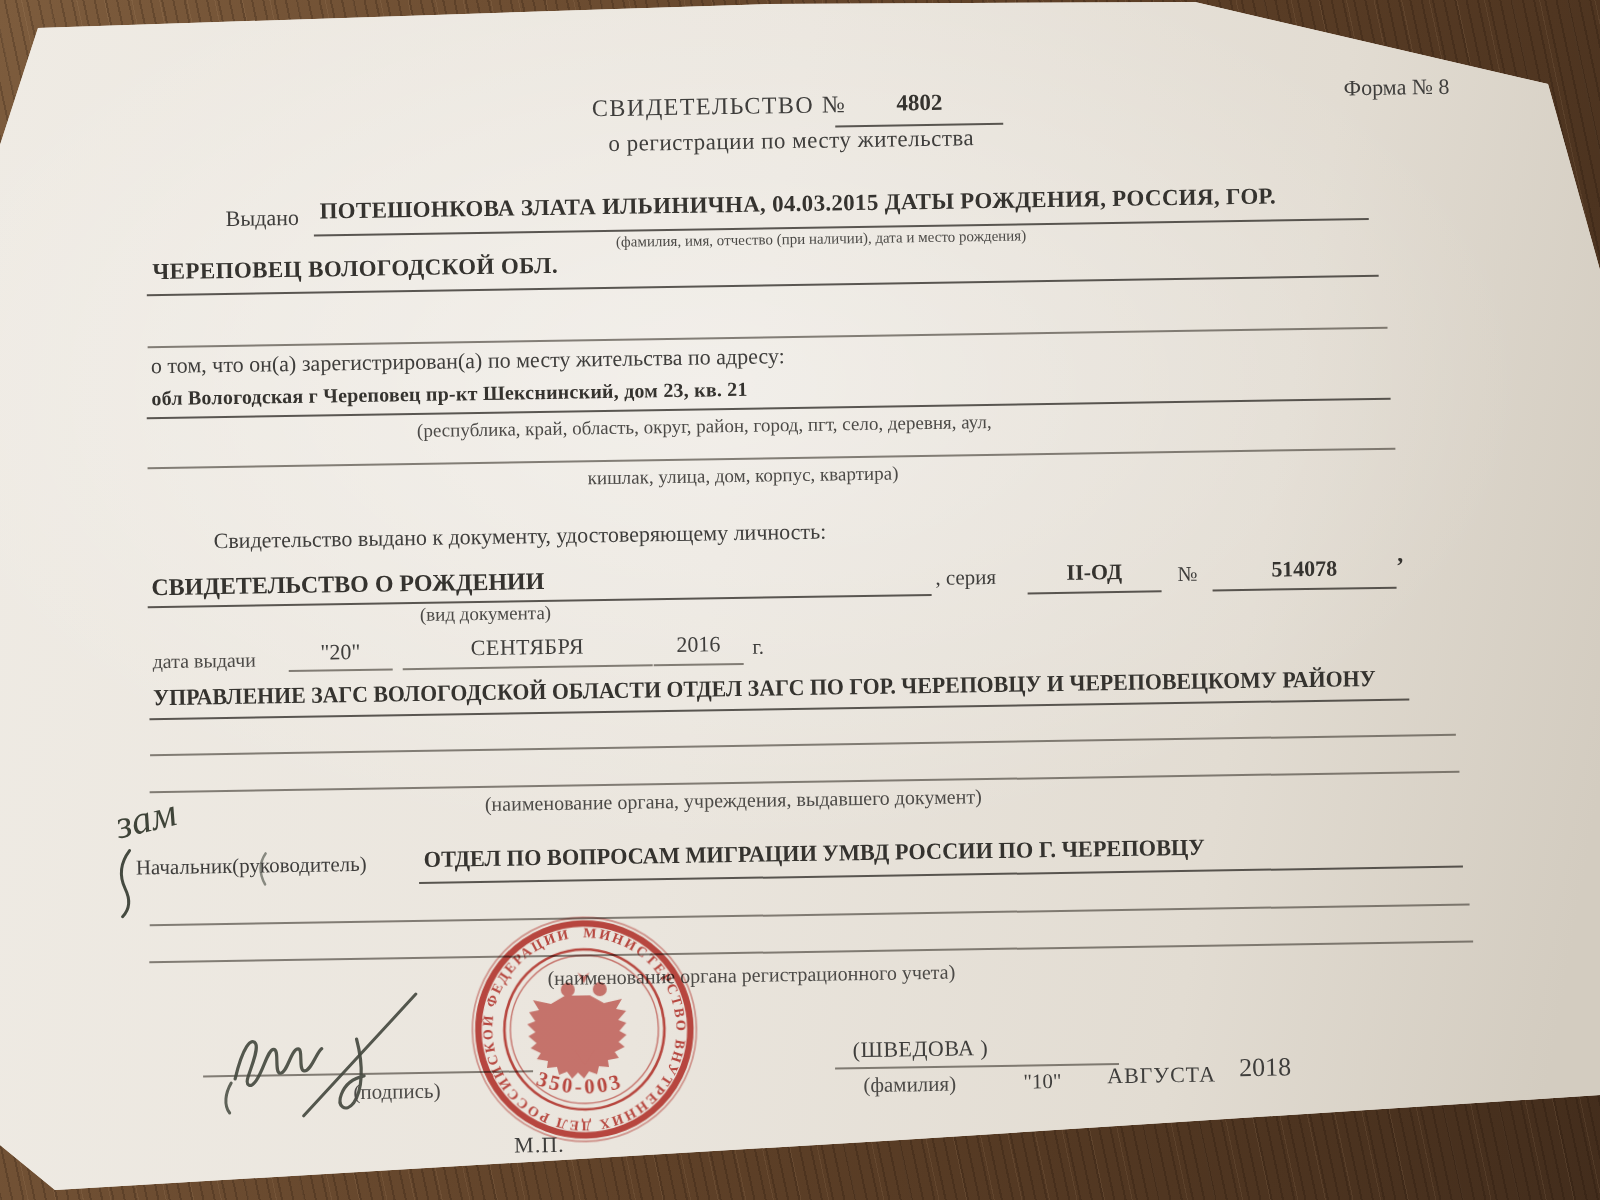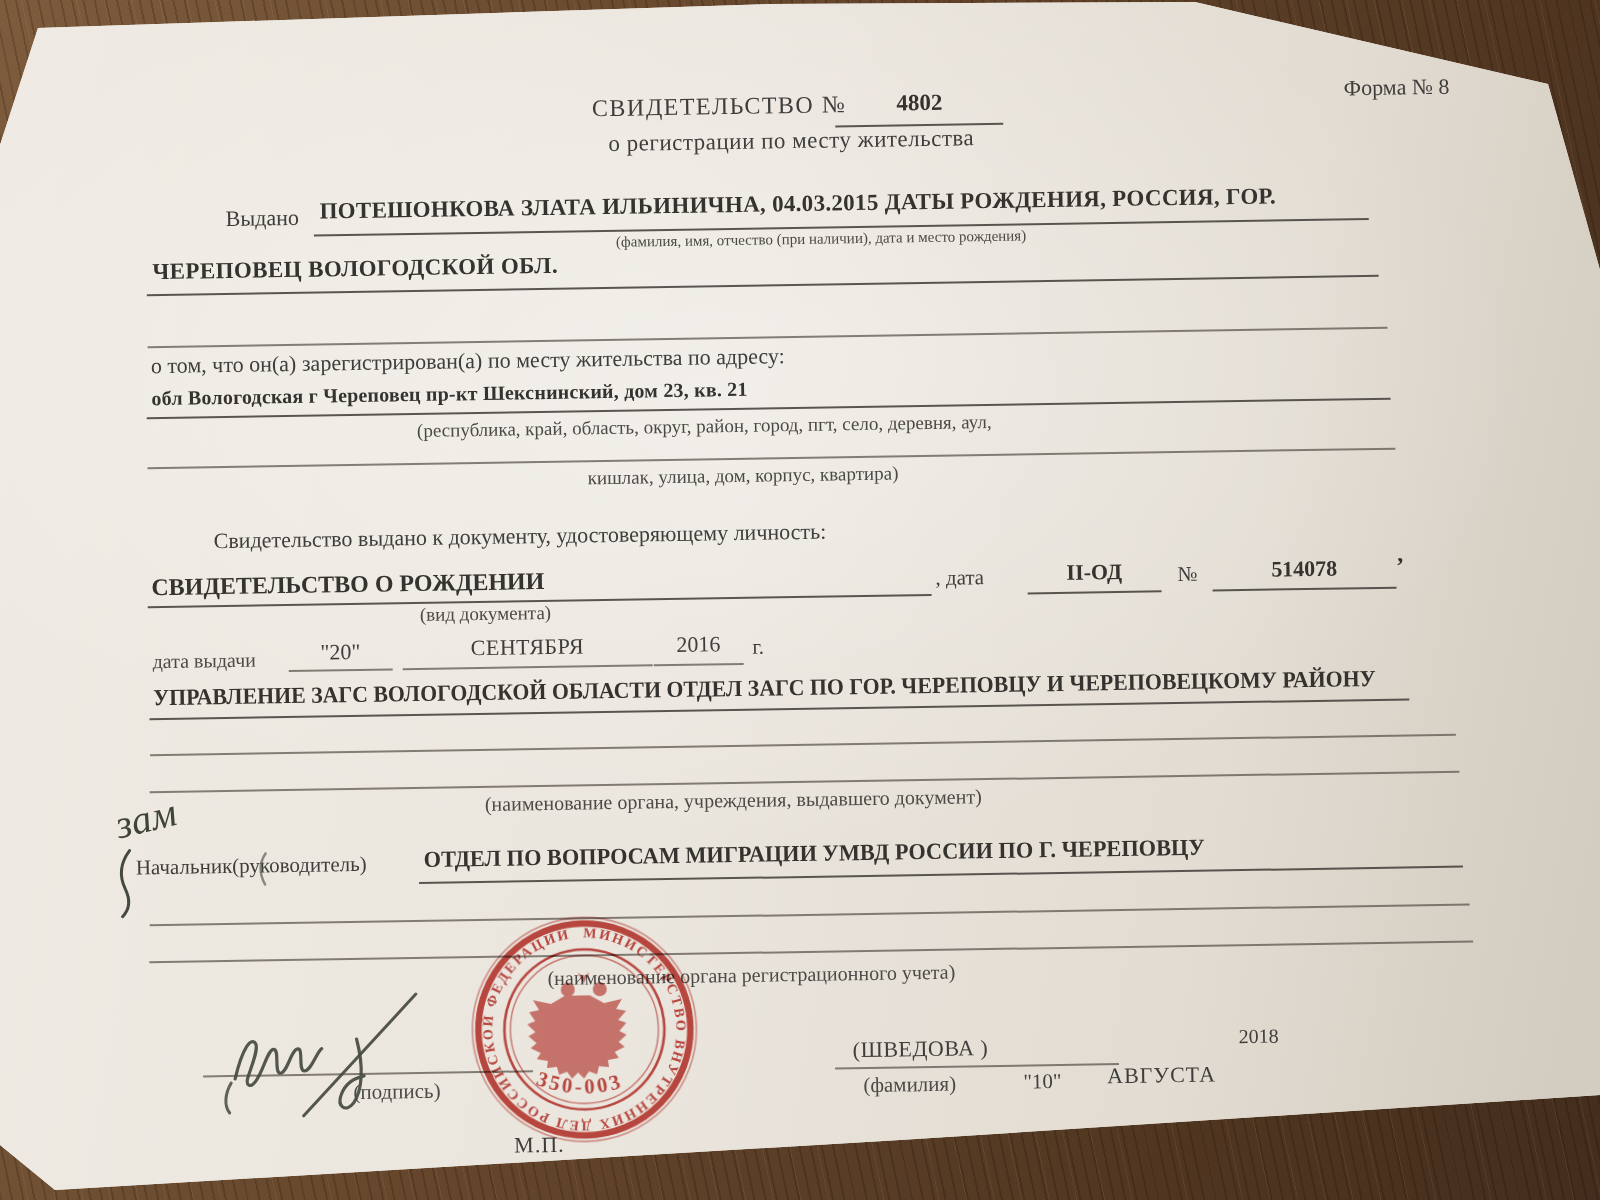--- a/index.html
+++ b/index.html
@@ -56,21 +56,21 @@
     <div class="abs lbl" style="left:155px;top:343px;font-size:22px;">о том, что он(а) зарегистрирован(а) по месту жительства по адресу:</div>
     <div class="abs val" style="left:155px;top:377px;font-size:20px;letter-spacing:.2px;">обл Вологодская г Череповец пр-кт Шекснинский, дом 23, кв. 21</div>
     <div class="line dark" style="left:150px;top:407px;width:1244px;"></div>
     <div class="abs cap" style="left:420px;top:414px;font-size:19px;">(республика, край, область, округ, район, город, пгт, село, деревня, аул,</div>
     <div class="line" style="left:150px;top:457px;width:1248px;"></div>
     <div class="abs cap" style="left:590px;top:464px;font-size:19px;">кишлак, улица, дом, корпус, квартира)</div>
 
     <div class="abs lbl" style="left:215px;top:519px;font-size:22px;">Свидетельство выдано к документу, удостоверяющему личность:</div>
     <div class="abs val" style="left:152px;top:564px;font-size:24px;">СВИДЕТЕЛЬСТВО О РОЖДЕНИИ</div>
     <div class="line dark" style="left:148px;top:596px;width:784px;"></div>
-    <div class="abs lbl" style="left:936px;top:568px;font-size:21px;">, дата</div>
+    <div class="abs lbl" style="left:936px;top:568px;font-size:21px;">, серия</div>
     <div class="abs val" style="left:1030px;top:564px;width:130px;text-align:center;font-size:22px;">II-ОД</div>
     <div class="line dark" style="left:1028px;top:596px;width:134px;"></div>
     <div class="abs lbl" style="left:1178px;top:568px;font-size:21px;">№</div>
     <div class="abs val" style="left:1215px;top:564px;width:180px;text-align:center;font-size:22px;">514078</div>
     <div class="line dark" style="left:1213px;top:596px;width:184px;"></div>
     <div class="abs val" style="left:1398px;top:550px;font-size:24px;">,</div>
     <div class="abs cap" style="left:420px;top:598px;font-size:19px;">(вид документа)</div>
 
     <div class="abs cap" style="left:152px;top:640px;font-size:20px;">дата выдачи</div>
     <div class="abs lbl" style="left:290px;top:632px;width:100px;text-align:center;font-size:22px;">"20"</div>
@@ -108,21 +108,21 @@
       <path class="pen" d="M152 50 c7 28 5 52 -4 64 c-8 10 -17 3 -12 -9 c4 -10 13 -16 23 -18" stroke-width="3.2" opacity=".92"></path>
       <path class="pen" d="M26 92 c-6 10 -8 22 -2 30" stroke-width="3" opacity=".85"></path>
     </svg>
     <div class="abs cap" style="left:346px;top:1073px;font-size:21px;">(подпись)</div>
 
     <div class="abs lbl" style="left:846px;top:1038px;font-size:22px;letter-spacing:.5px;">(ШВЕДОВА )</div>
     <div class="line" style="left:828px;top:1068px;width:284px;"></div>
     <div class="abs cap" style="left:856px;top:1074px;font-size:21px;">(фамилия)</div>
     <div class="abs lbl" style="left:1016px;top:1073px;font-size:21px;">"10"</div>
     <div class="abs lbl" style="left:1100px;top:1068px;font-size:22px;letter-spacing:1px;">АВГУСТА</div>
-    <div class="abs lbl" style="left:1232px;top:1032px;font-size:20px;text-align:right;">2018</div>
+    <div class="abs lbl" style="left:1232px;top:1060px;font-size:26px;text-align:right;">2018</div>
 
     <div class="abs lbl" style="left:506px;top:1128px;font-size:22px;letter-spacing:1px;">М.П.</div>
 
     <svg id="stamp" class="abs" style="left:448px;top:896px;" width="260" height="260" viewBox="0 0 260 260">
       <g stroke="#b23830" fill="none">
         <circle cx="130" cy="130" r="106" stroke-width="6.5"></circle>
         <circle cx="130" cy="130" r="112" stroke-width="1.8" opacity=".5"></circle>
         <circle cx="130" cy="130" r="80" stroke-width="2.6"></circle>
         <circle cx="130" cy="130" r="74" stroke-width="1.4" opacity=".7"></circle>
       </g>

